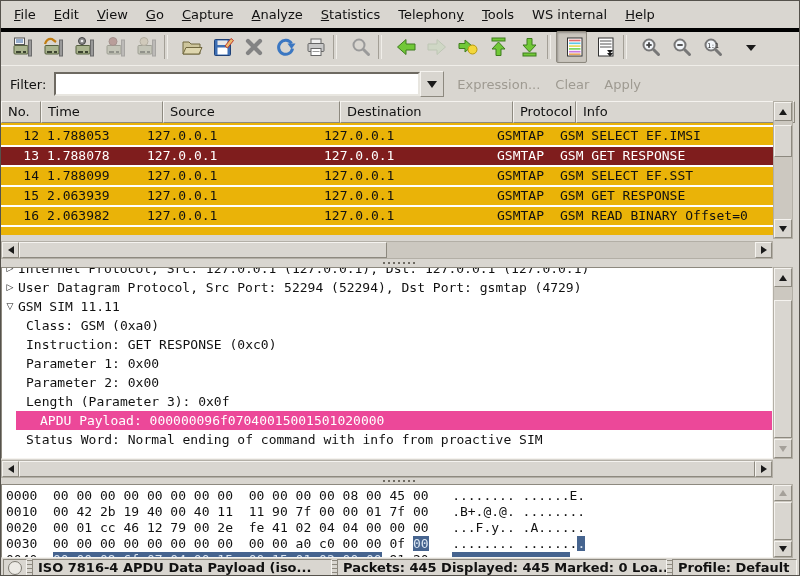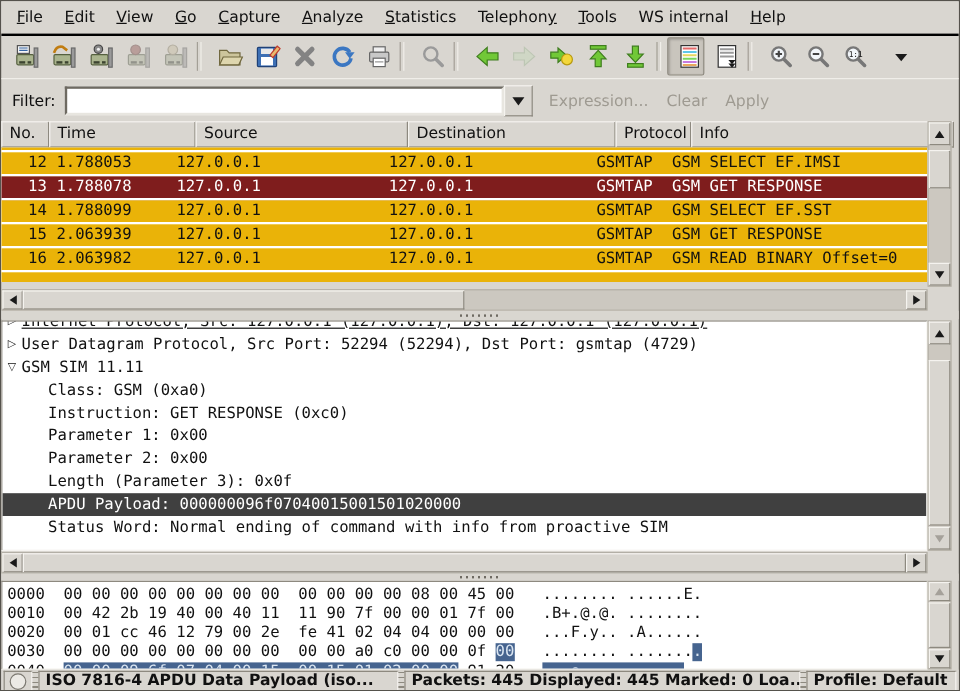--- a/index.html
+++ b/index.html
@@ -3,21 +3,21 @@
 <meta charset="utf-8">
 <style>
   html,body{margin:0;padding:0;background:#fff;}
   .window{position:relative;width:800px;height:576px;background:#d9d6d0;
     font-family:"DejaVu Sans",sans-serif;font-size:13px;color:#111;
     border:1px solid #55524c;box-sizing:border-box;overflow:hidden;}
   .raised{background:#d9d6d0;border:1px solid;border-color:#f5f3ef #8d897f #8d897f #f5f3ef;}
 
   
   .menubar{position:absolute;left:0;top:0;right:0;height:27px;display:flex;align-items:center;
-    padding-left:4px;border-bottom:2px solid #000000;background:#d9d6d0;}
+    padding-left:4px;border-bottom:4px solid #000000;background:#d9d6d0;}
   .menu-item{padding:4px 9px;white-space:nowrap;cursor:default;}
   .menu-item u{text-decoration:underline;}
 
   
   .toolbar{position:absolute;left:0;top:28px;right:0;height:36px;display:flex;align-items:center;padding-left:3px;}
   .tb-btn{width:29px;height:30px;display:flex;align-items:center;justify-content:flex-end;
     border:1px solid transparent;border-radius:2px;flex:none;}
   .tb-btn.pressed{border-color:#8d897f;background:#c9c5bd;box-shadow:inset 1px 1px 2px rgba(0,0,0,.25);}
   .tb-btn.disabled .tb-ic{opacity:.45;filter:grayscale(45%);}
   .tb-ic{width:22px;height:22px;display:block;}
@@ -64,25 +64,25 @@
   .dis.t-up{border-bottom-color:#a5a19a;} .dis.t-dn{border-top-color:#a5a19a;}
 
   .splitter{position:absolute;left:0;right:0;height:7px;background:#d9d6d0;display:flex;align-items:center;justify-content:center;}
   .grip-dots{width:34px;height:2px;background:repeating-linear-gradient(to right,#6e6a62 0 2px,transparent 2px 5px);}
 
   
   .details{position:absolute;left:0;top:266px;width:772px;height:192px;background:#fff;overflow:hidden;
     border:1px solid;border-color:#8d897f #f5f3ef #f5f3ef #8d897f;box-sizing:border-box;
     font-family:"DejaVu Sans Mono",monospace;}
   .d-line{height:19px;line-height:19px;white-space:pre;cursor:default;}
-  .d-line.clip-top{margin-top:-9px;text-decoration:underline;}
-  .d-line.selected{background:#404040;color:#fff;}
+  .d-line.clip-top{margin-top:-9px;}
+  .d-line.selected{background:#ec4899;color:#fff;margin-left:14px;}
   .expander{display:inline-block;width:16px;text-align:center;font-family:"DejaVu Sans",sans-serif;font-size:9px;vertical-align:top;}
   .d-text{white-space:pre;}
-  .d-line.ind{padding-left:38px;}
+  .d-line.ind{padding-left:24px;}
 
   
   .hexpane{position:absolute;left:0;top:483px;width:772px;height:74px;background:#fff;overflow:hidden;
     border:1px solid;border-color:#8d897f #f5f3ef #f5f3ef #8d897f;box-sizing:border-box;
     font-family:"DejaVu Sans Mono",monospace;padding:3px 0 0 4px;}
   .hx-row{height:16px;line-height:15px;white-space:pre;cursor:default;}
   .hx-sel{background:#46648f;color:#dbe6f2;}
 
   
   .statusbar{position:absolute;left:0;top:557px;right:0;height:19px;display:flex;align-items:stretch;

